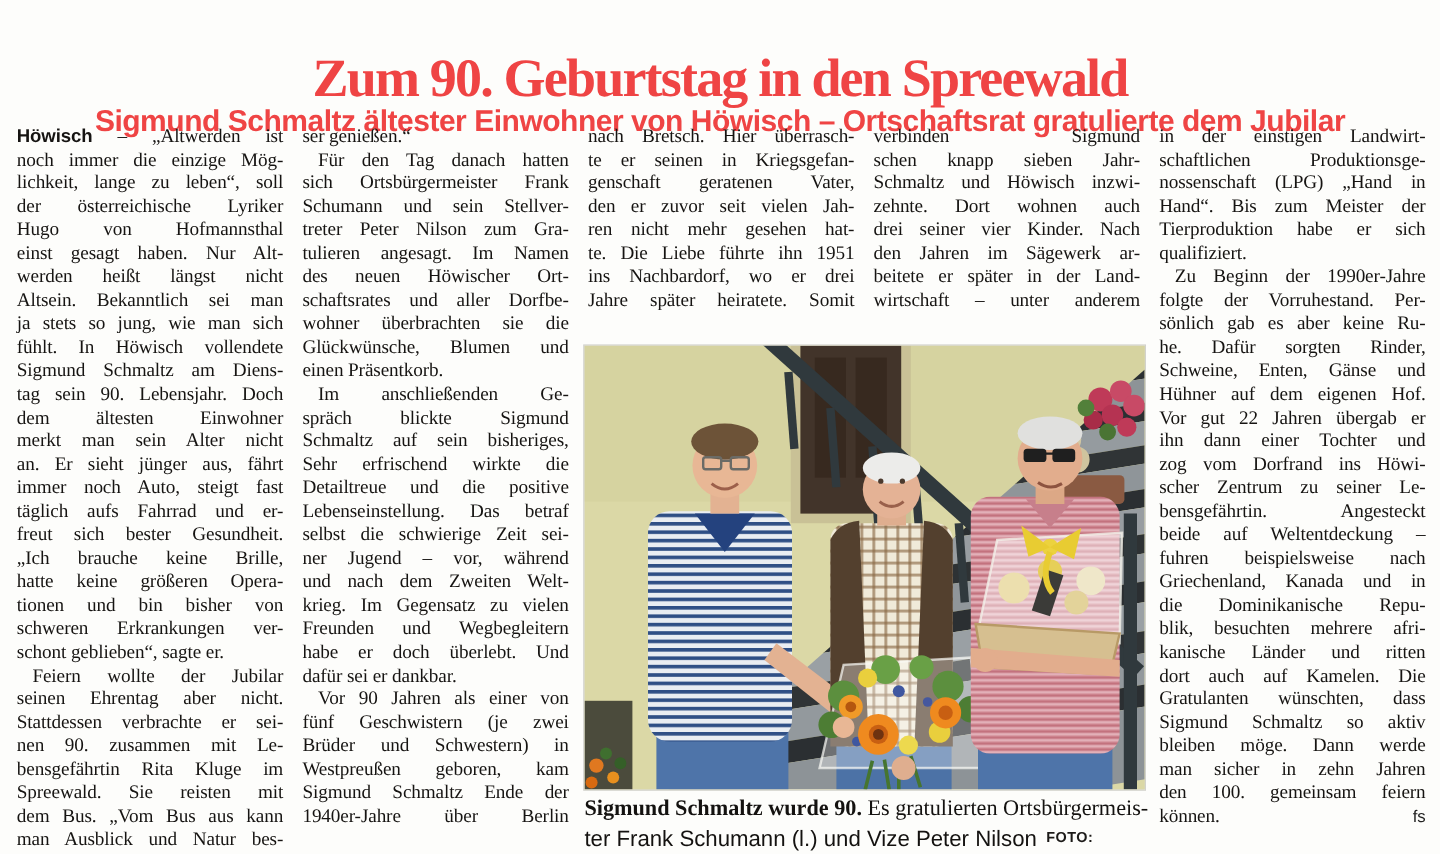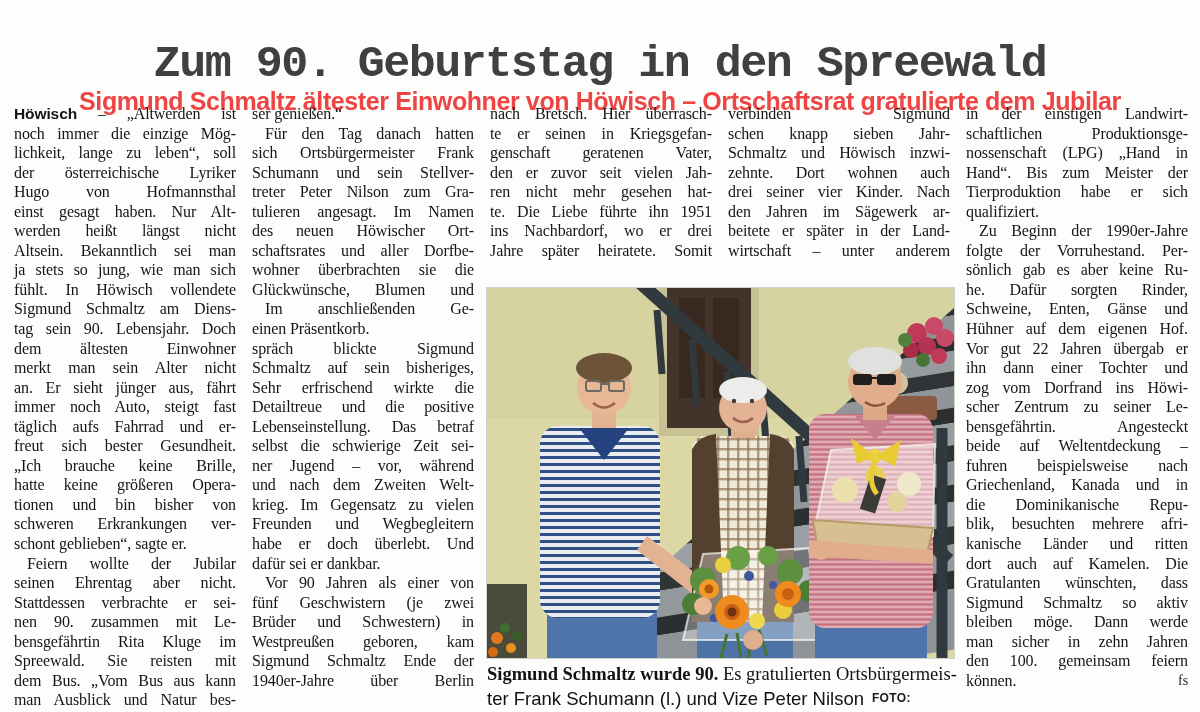--- a/index.html
+++ b/index.html
@@ -3,43 +3,43 @@
 <meta charset="utf-8">
 <style>
   html,body{margin:0;padding:0;}
   body{
     width:1200px;height:712px;position:relative;overflow:hidden;
     background:#fdfdfb;color:#141414;
     font-family:"Liberation Serif", serif;
   }
   .headline{
     position:absolute;left:0;top:9px;width:1200px;text-align:center;
-    font-family:Liberation Mono, monospace;font-weight:bold;
-    font-size:45px;line-height:52px;letter-spacing:-1.5px;color:#404040;
+    font-family:Liberation Serif, serif;font-weight:bold;
+    font-size:45px;line-height:52px;letter-spacing:-1.5px;color:#ef4444;
   }
   .subheadline{
     position:absolute;left:0;top:64px;width:1200px;text-align:center;
     font-family:"Liberation Sans", sans-serif;font-weight:bold;
     font-size:25px;line-height:32px;letter-spacing:-0.4px;color:#ef4444;
   }
   .columns{
     position:absolute;left:14px;top:104px;display:flex;gap:16px;
   }
   .col{width:222px;}
   .line{
     width:222px;height:19.55px;line-height:19.55px;
     font-size:16px;letter-spacing:-0.1px;
     text-align:justify;text-align-last:justify;
     white-space:nowrap;overflow:visible;color:#161412;
   }
   .line.end{text-align-last:left;}
   .line.indent{text-indent:13px;}
   .lead{font-family:"Liberation Sans", sans-serif;font-weight:bold;font-size:15.5px;}
   .author-mark{
-    float:right;font-family:Liberation Serif, serif;font-size:14px;color:#222;
+    float:right;font-family:Liberation Sans, sans-serif;font-size:14px;color:#222;
   }
   .photo{
     position:absolute;left:487px;top:288px;width:467px;height:370px;
     background:#d8d5a6;outline:1px solid #d2d2cc;
   }
   .photo svg{display:block;width:467px;height:370px;}
   .caption{
     position:absolute;left:487px;top:663px;width:467px;
     font-family:"Liberation Sans", sans-serif;font-size:18.5px;line-height:23.5px;color:#141210;
   }
@@ -95,22 +95,22 @@
       <div class="line end">ser genießen.“</div>
       <div class="line indent">Für den Tag danach hatten</div>
       <div class="line">sich Ortsbürgermeister Frank</div>
       <div class="line">Schumann und sein Stellver-</div>
       <div class="line">treter Peter Nilson zum Gra-</div>
       <div class="line">tulieren angesagt. Im Namen</div>
       <div class="line">des neuen Höwischer Ort-</div>
       <div class="line">schaftsrates und aller Dorfbe-</div>
       <div class="line">wohner überbrachten sie die</div>
       <div class="line">Glückwünsche, Blumen und</div>
+      <div class="line end">einen Präsentkorb.</div>
       <div class="line indent">Im anschließenden Ge-</div>
-      <div class="line end">einen Präsentkorb.</div>
       <div class="line">spräch blickte Sigmund</div>
       <div class="line">Schmaltz auf sein bisheriges,</div>
       <div class="line">Sehr erfrischend wirkte die</div>
       <div class="line">Detailtreue und die positive</div>
       <div class="line">Lebenseinstellung. Das betraf</div>
       <div class="line">selbst die schwierige Zeit sei-</div>
       <div class="line">ner Jugend – vor, während</div>
       <div class="line">und nach dem Zweiten Welt-</div>
       <div class="line">krieg. Im Gegensatz zu vielen</div>
       <div class="line">Freunden und Wegbegleitern</div>

